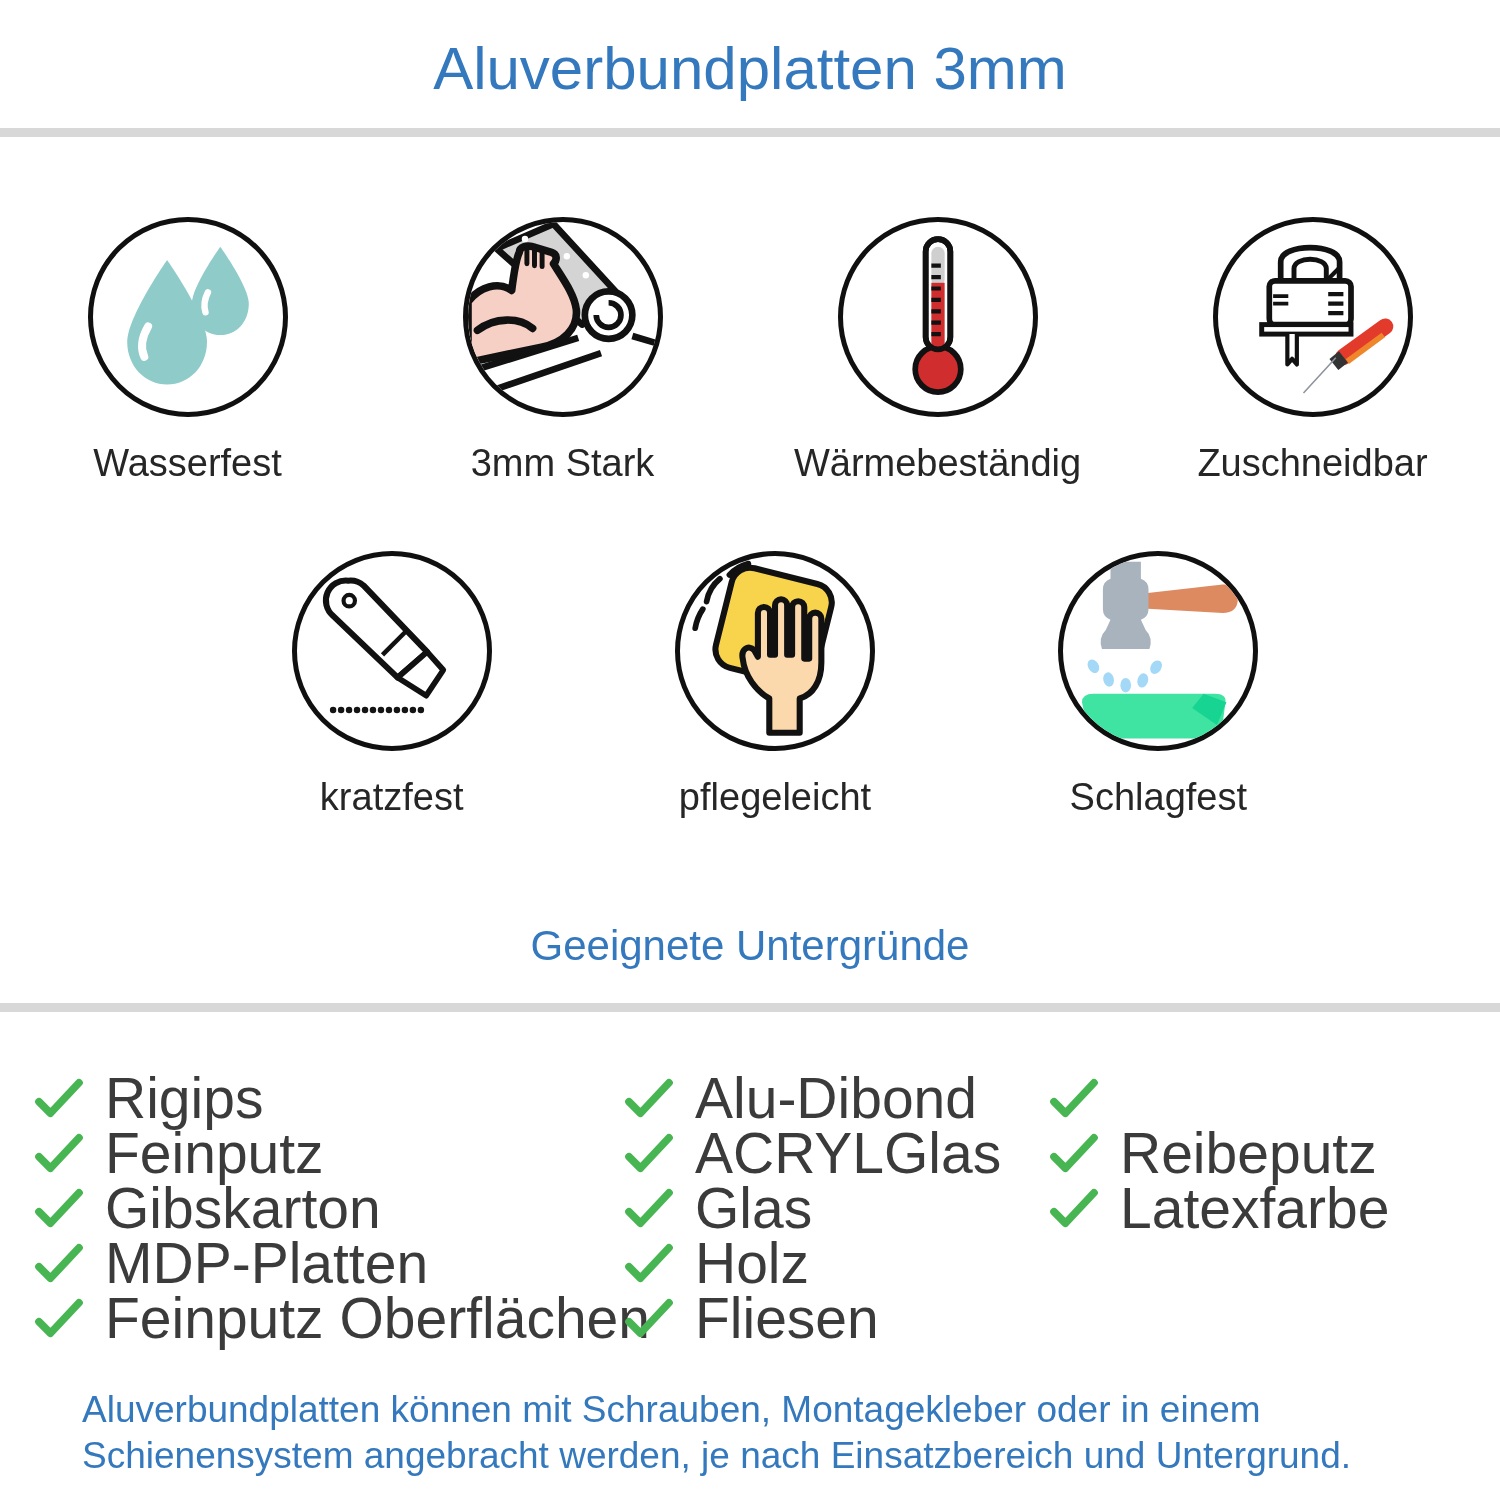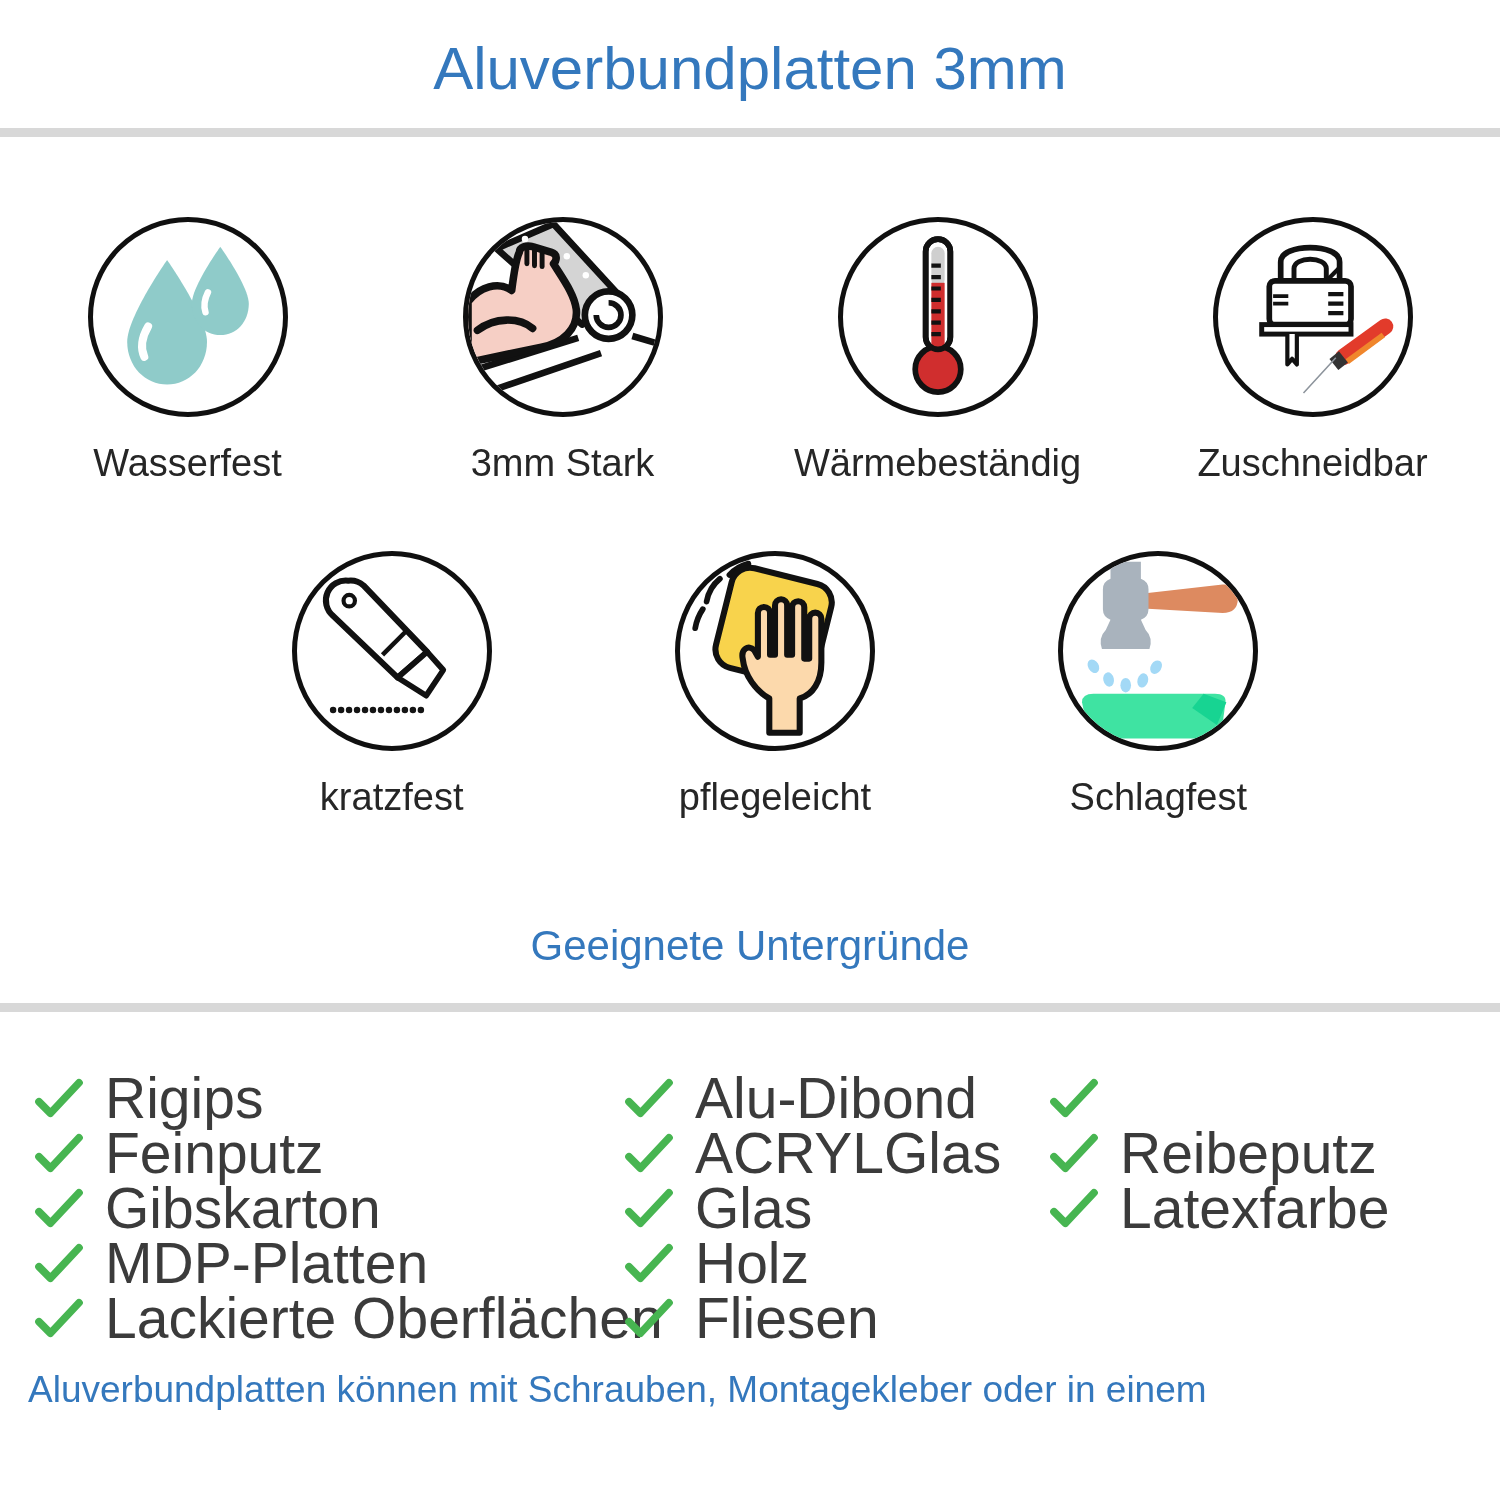--- a/index.html
+++ b/index.html
@@ -45,21 +45,21 @@
   .feature-label{margin-top:25px;font-size:38px;color:var(--label_text);white-space:nowrap;}
   .substrates{display:flex;padding-left:35px;margin-top:58px;}
   .sub-col{display:flex;flex-direction:column;}
   #sub-col-1{width:590px;}
   #sub-col-2{width:425px;}
   #sub-col-3{flex:1;}
   .sub-item{display:flex;align-items:center;height:55px;}
   .sub-item svg{width:48px;height:40px;flex:0 0 auto;}
   .sub-item span{font-size:57px;color:var(--list_text);margin-left:22px;white-space:nowrap;}
   .footer{
-    margin-top:22px;padding-left:28px;padding-right:30px;
+    margin-top:42px;padding-left:82px;padding-right:30px;
     color:var(--heading_blue);font-size:37px;line-height:46px;
   }
 </style>
 </head>
 <body>
 
 <h1 class="headline" id="main-title">Aluverbundplatten 3mm</h1>
 <div class="divider"></div>
 
 <div class="features-row" id="features-row-1">
@@ -233,21 +233,21 @@
     <div class="sub-item">
       <svg viewBox="0 0 50 42">
           <path d="M4,25 L16,37 L46,5" fill="none" stroke="var(--check_green)" stroke-width="8" stroke-linecap="round" stroke-linejoin="round"></path>
         </svg>
       <span>MDP-Platten</span>
     </div>
     <div class="sub-item">
       <svg viewBox="0 0 50 42">
           <path d="M4,25 L16,37 L46,5" fill="none" stroke="var(--check_green)" stroke-width="8" stroke-linecap="round" stroke-linejoin="round"></path>
         </svg>
-      <span>Lackierte Oberflächen</span>
+      <span>Feinputz Oberflächen</span>
     </div>
   </div>
 
   <div class="sub-col" id="sub-col-2">
     <div class="sub-item">
       <svg viewBox="0 0 50 42">
           <path d="M4,25 L16,37 L46,5" fill="none" stroke="var(--check_green)" stroke-width="8" stroke-linecap="round" stroke-linejoin="round"></path>
         </svg>
       <span>Alu-Dibond</span>
     </div>
@@ -293,13 +293,14 @@
       <svg viewBox="0 0 50 42">
           <path d="M4,25 L16,37 L46,5" fill="none" stroke="var(--check_green)" stroke-width="8" stroke-linecap="round" stroke-linejoin="round"></path>
         </svg>
       <span>Latexfarbe</span>
     </div>
   </div>
 </div>
 
 <div class="footer">
   <div>Aluverbundplatten können mit Schrauben, Montagekleber oder in einem</div>
+  <div>Schienensystem angebracht werden, je nach Einsatzbereich und Untergrund.</div>
 </div>
 
 </body></html>

